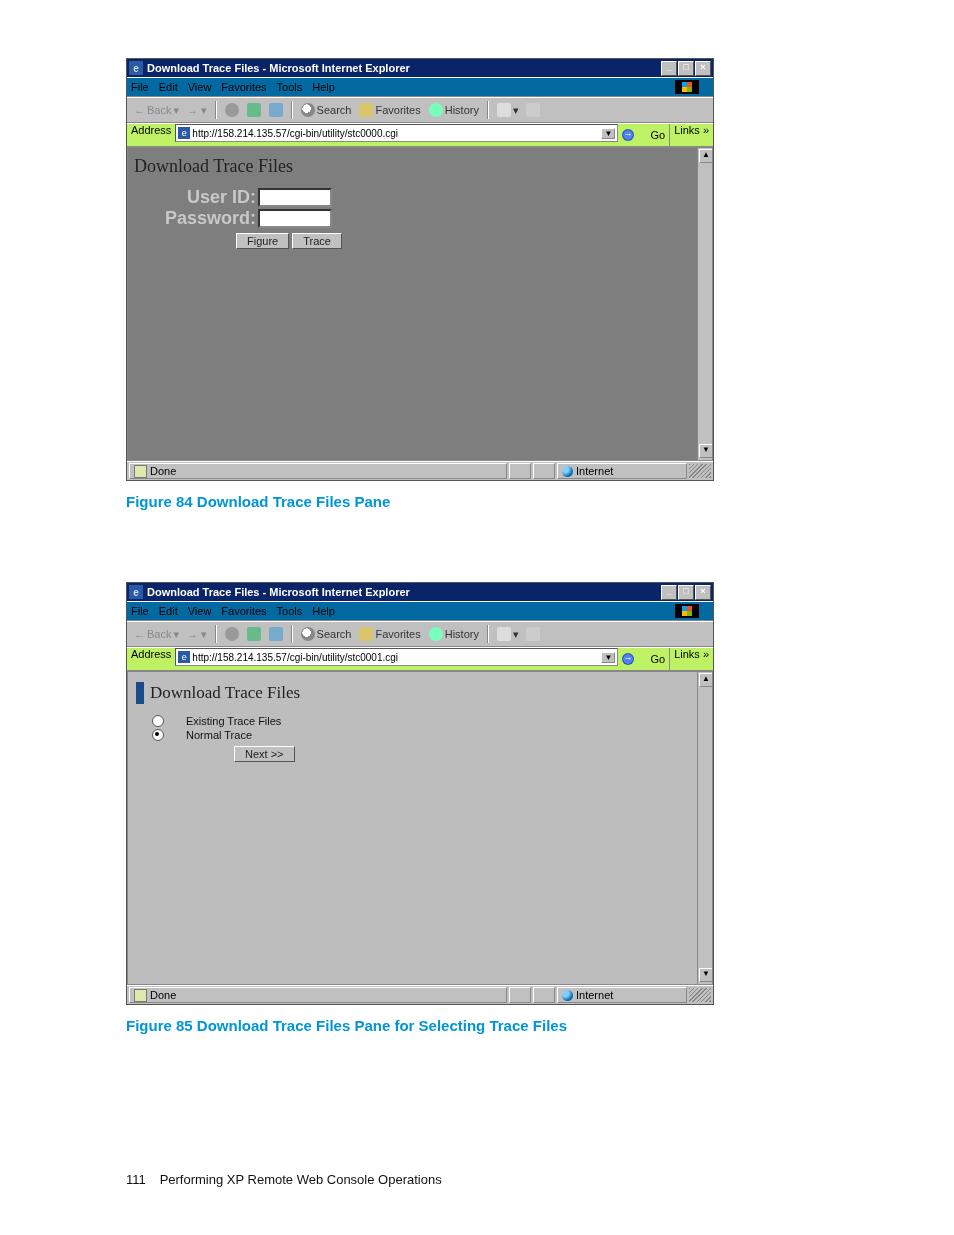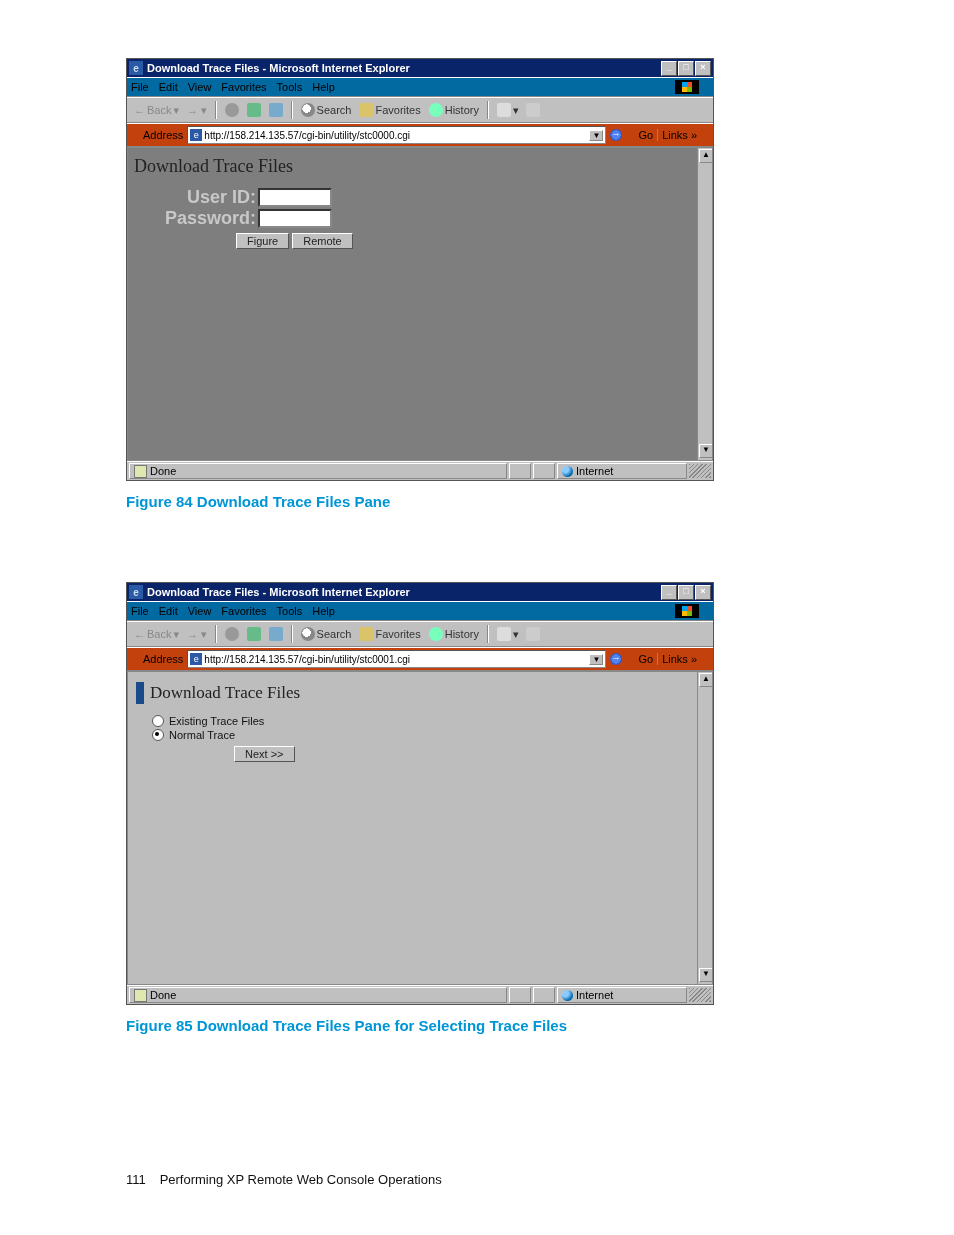--- a/index.html
+++ b/index.html
@@ -88,27 +88,26 @@
     width: 14px; height: 14px; border-radius: 50%;
     background: #999; display: inline-block;
   }
   .tbtn .ic.sq { border-radius: 2px; background: #6b8; }
   .tbtn .ic.home { border-radius: 2px; background: #7ac; }
   .tbtn .ic.search { background: radial-gradient(circle at 40% 40%, #fff 0 35%, #888 36% 100%); }
   .tbtn .ic.mail { border-radius: 2px; background: #ddd; }
   .tbtn .ic.print { border-radius: 2px; background: #ccc; }
   .tsep { width: 1px; height: 18px; background: #888; border-right: 1px solid #fff; margin: 0 3px; }
   .addrbar {
-    background: #c2410c;
+    background: #bef264;
     border-top: 1px solid #fff;
     border-bottom: 1px solid #888;
     height: 22px;
     display: flex;
-    align-items: center;
-    padding: 0 16px;
+    padding: 0 4px;
     gap: 4px;
     font-size: 11px;
   }
   .url-box {
     flex: 1; height: 16px; background: #fff;
     border: 1px solid #888; border-top-color: #555; border-left-color: #555;
     display: flex; align-items: center; padding: 0 2px; gap: 2px;
     font-size: 10px;
   }
   .url-box .ie-ico {
@@ -198,21 +197,21 @@
     font-size: 15px;
     margin: 12px 0 0 0;
   }
 
   .ct2-head {
     display: flex; align-items: center; gap: 6px;
     padding: 10px 0 10px 8px;
   }
   .ct2-head .bar { width: 8px; height: 22px; background: #1a4a8a; }
   .ct2-head .txt { font-family: Georgia, serif; font-size: 17px; color: #222; }
-  .radio-row { display: flex; align-items: center; gap: 5px; padding: 1px 0 1px 24px; font-size: 11px; color: #111; }
+  .radio-row { display: flex; align-items: center; gap: 22px; padding: 1px 0 1px 24px; font-size: 11px; color: #111; }
   .rad { width: 10px; height: 10px; border-radius: 50%; background: #fff;
     border: 1px solid #555; position: relative; }
   .rad.sel::after { content: ""; position: absolute; left: 2px; top: 2px;
     width: 4px; height: 4px; border-radius: 50%; background: #000; }
   .next-row { padding: 6px 0 0 106px; }
 
   .footer {
     position: absolute;
     bottom: 48px; left: 126px;
     font-size: 13px; color: #111;
@@ -294,21 +293,21 @@
       <div class="row1">
         <span class="lbl1">User ID:</span>
         <span class="txt-in"></span>
       </div>
       <div class="row1">
         <span class="lbl1">Password:</span>
         <span class="txt-in"></span>
       </div>
       <div class="btn-row">
         <span class="btn3d">Figure</span>
-        <span class="btn3d">Remote</span>
+        <span class="btn3d">Trace</span>
       </div>
       <div class="vscroll">
         <div class="sb-btn">▲</div>
         <div class="sb-btn sb-bot">▼</div>
       </div>
     </div>
 
     <div class="statusbar">
       <div class="status-cell main">
         <span class="done-ico"></span>

